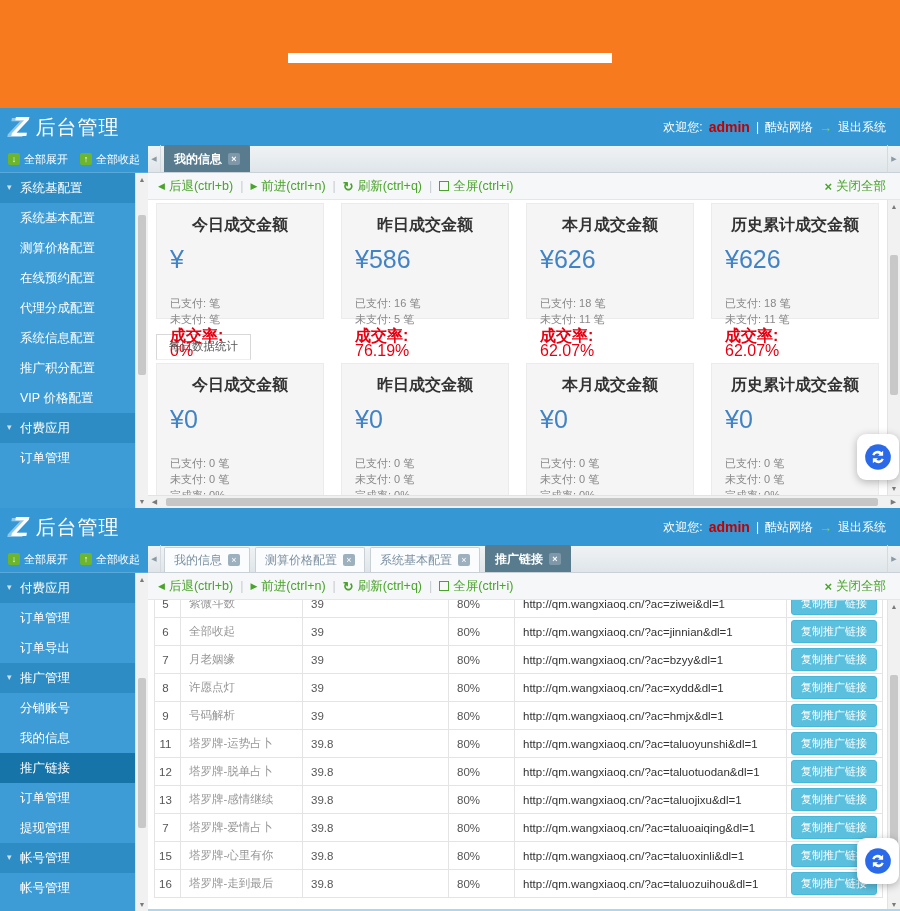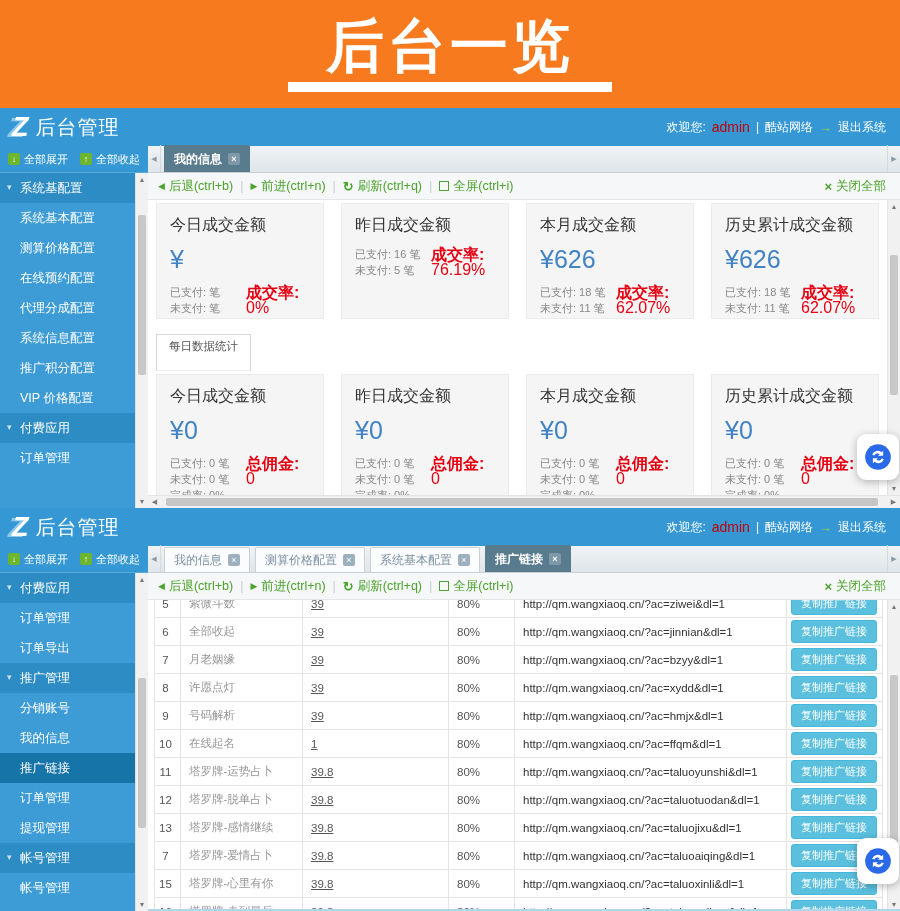--- a/index.html
+++ b/index.html
@@ -27,21 +27,21 @@
     height:38px; background:var(--header_blue,#3598d4);
     display:flex; align-items:center; padding:0 14px 0 12px;
   }
   .logo { display:flex; align-items:center; }
   .logo-mark {
     color:#fff; font-size:27px; font-weight:800; font-style:italic; line-height:1;
     text-shadow:-4px 1px 0 rgba(215,240,255,.55); margin-right:7px;
   }
   .logo-text { color:#fff; font-size:20px; letter-spacing:1px; }
   .welcome { margin-left:auto; display:flex; align-items:center; gap:6px; color:#fff; font-size:12px; }
-  .welcome .username { color:var(--admin_red,#c30000); font-weight:normal; font-size:14px; }
+  .welcome .username { color:var(--admin_red,#c30000); font-weight:bold; font-size:14px; }
   .welcome .logout-arrow { color:#8ad637; font-size:13px; font-weight:bold; }
   .welcome .logout { cursor:pointer; }
 
   .panel-body { display:flex; height:calc(100% - 38px); }
 
   
   .sidebar { width:148px; background:var(--sidebar_blue,#3d9cd5); position:relative; flex:0 0 148px; }
   .side-header {
     height:27px; background:var(--header_blue,#3598d4);
     display:flex; align-items:center; gap:12px; padding:0 0 0 8px;
@@ -118,31 +118,31 @@
   .content-main { flex:1; position:relative; overflow:hidden; background:#fff; }
 
   
   .cards-row { display:flex; gap:17px; padding:3px 0 0 8px; }
   .card {
     width:168px; background:#f5f5f5; border:1px solid #ebebeb;
     padding:11px 13px; flex:0 0 168px;
   }
   .cards-row.r1 .card { height:116px; }
   .cards-row.r2 .card { height:140px; }
-  .card-title { font-size:16px; font-weight:normal; color:#333; white-space:nowrap; }
+  .card-title { font-size:16px; font-weight:bold; color:#333; white-space:nowrap;text-align:center; }
   .card-amount { font-size:25px; color:var(--amount_blue,#4183c4); margin-top:9px; }
-  .card-bottom { display:flex; margin-top:10px; }
+  .card-bottom { display:flex; margin-top:21px;flex-direction:column; }
   .card-lines { flex:1; }
   .cline { font-size:11px; color:#888; line-height:16px; white-space:nowrap; }
   .card-highlight { width:64px; font-size:16px; line-height:15px; margin-top:1px; }
   .hl-label { color:var(--red,#e60012); font-weight:bold; }
   .hl-value { color:var(--red,#e60012); }
 
   .daily-tab {
-    width:fit-content; margin:15px 0 0 8px; padding:4px 12px 16px;
+    width:fit-content; margin:15px 0 0 8px; padding:4px 12px 5px;
     background:#fff; border:1px solid #d8d8d8; border-bottom-color:#eee;
     font-size:11.5px; color:#555;
   }
 
   
   .vscroll {
     position:absolute; right:0; top:0; width:13px; background:#f1f1f1; border-left:1px solid #e3e3e3;
   }
   .p1 .vscroll { bottom:13px; }
   .p2 .vscroll { bottom:0; }
@@ -162,37 +162,36 @@
     display:flex; align-items:center; justify-content:center; cursor:pointer; z-index:6;
   }
   .p1 .float-card { top:288px; }
   .p2 .float-card { top:292px; }
 
   
   .ptable { border-collapse:collapse; margin:-11px 0 0 6px; table-layout:fixed; width:728px; font-size:11.5px; }
   .ptable td { border:1px solid #e4e4e4; height:26px; padding:2px 4px 2px 8px; overflow:hidden; white-space:nowrap; }
   .c-num { text-align:center; color:#555; padding-left:0 !important; }
   .c-name { color:#969696; }
-  .c-price { color:#555;text-decoration:underline; }
+  .c-price { color:#555; }
   .c-pct { color:#555; }
   .c-url { color:#333; }
   .c-act { padding:2px 4px !important; }
   .copy-btn {
     background:var(--button_blue,#5bc0de); border:1px solid #46b8da; color:#fff;
     font-size:11px; padding:3px 9px; border-radius:3px; cursor:pointer; white-space:nowrap;
     font-family:"Liberation Sans", sans-serif;
     text-align:right;
   }
   .page-bottom-line { position:absolute; left:148px; right:0; bottom:0; height:2px; background:#aed7ee; }
 </style>
 </head>
 <body>
 
 <div class="banner">
-  <div class="banner-title">后台一览</div>
   <div class="banner-underline"></div>
 </div>
 
 <div class="panel p1">
   <div class="app-header">
     <div class="logo">
       <span class="logo-mark">Z</span>
       <span class="logo-text">后台管理</span>
     </div>
     <div class="welcome">
@@ -326,20 +325,21 @@
                 </div>
                 <div class="card-highlight">
                   <span class="hl-label">成交率:</span>
                   <span class="hl-value">0%</span>
                 </div>
               </div>
             </div>
 
             <div class="card">
               <div class="card-title">昨日成交金额</div>
+              <div class="card-amount">¥586</div>
               <div class="card-bottom">
                 <div class="card-lines">
                   <div class="cline">已支付: 16 笔</div>
                   <div class="cline">未支付: 5 笔</div>
                   <div class="cline"></div>
                 </div>
                 <div class="card-highlight">
                   <span class="hl-label">成交率:</span>
                   <span class="hl-value">76.19%</span>
                 </div>
@@ -669,30 +669,20 @@
                 <td class="c-num">9</td>
                 <td class="c-name">号码解析</td>
                 <td class="c-price">39</td>
                 <td class="c-pct">80%</td>
                 <td class="c-url">http://qm.wangxiaoq.cn/?ac=hmjx&amp;dl=1</td>
                 <td class="c-act">
                   <button class="copy-btn">复制推广链接</button>
                 </td>
               </tr>
 
-              <tr class="prow">
-                <td class="c-num">10</td>
-                <td class="c-name">在线起名</td>
-                <td class="c-price">1</td>
-                <td class="c-pct">80%</td>
-                <td class="c-url">http://qm.wangxiaoq.cn/?ac=ffqm&amp;dl=1</td>
-                <td class="c-act">
-                  <button class="copy-btn">复制推广链接</button>
-                </td>
-              </tr>
 
               <tr class="prow">
                 <td class="c-num">11</td>
                 <td class="c-name">塔罗牌-运势占卜</td>
                 <td class="c-price">39.8</td>
                 <td class="c-pct">80%</td>
                 <td class="c-url">http://qm.wangxiaoq.cn/?ac=taluoyunshi&amp;dl=1</td>
                 <td class="c-act">
                   <button class="copy-btn">复制推广链接</button>
                 </td>

